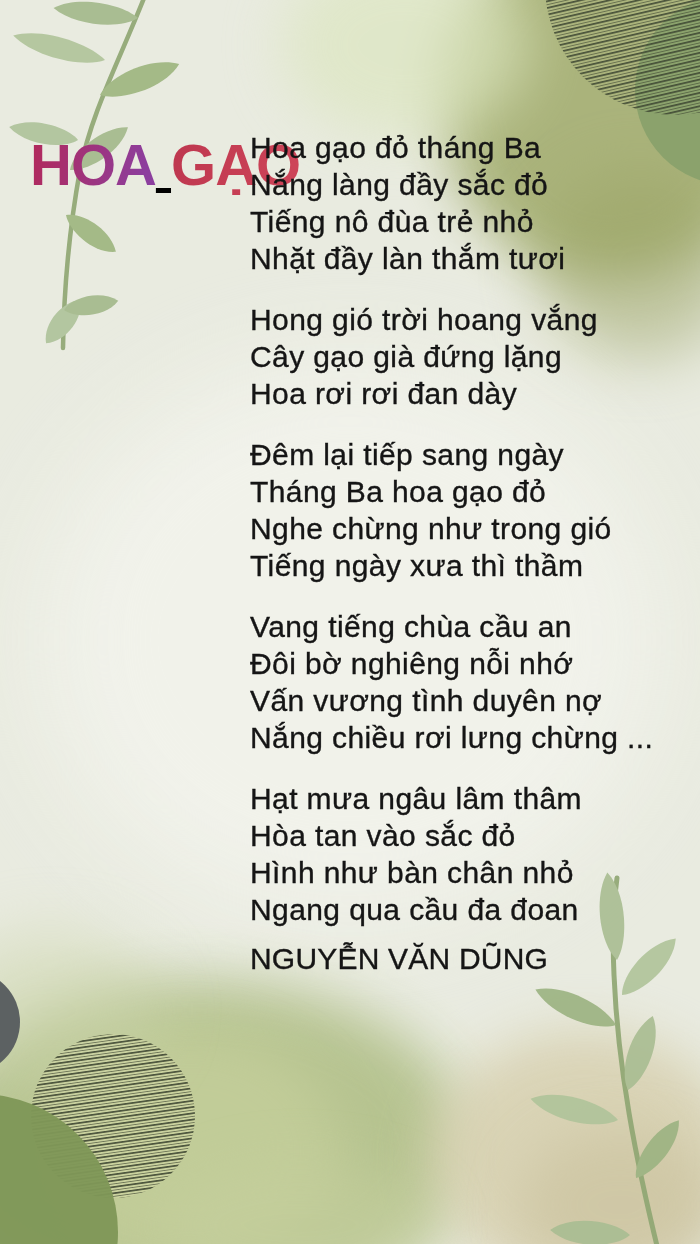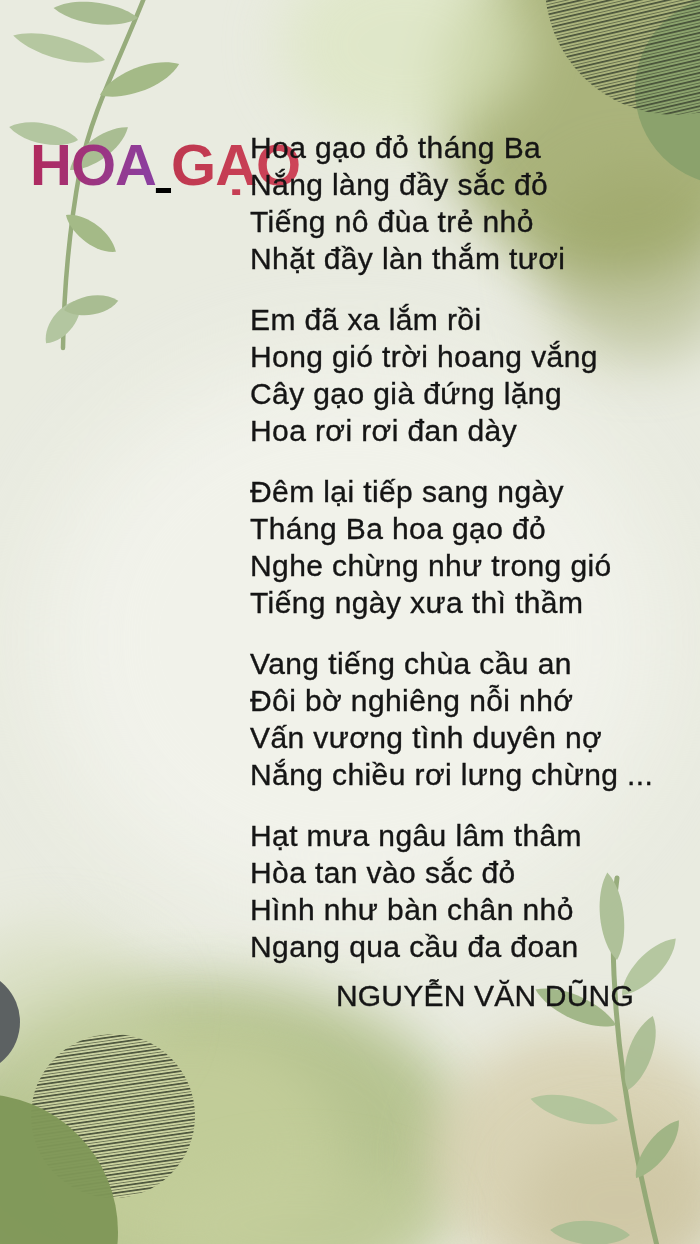--- a/index.html
+++ b/index.html
@@ -36,21 +36,21 @@
     -webkit-background-clip:text;background-clip:text;color:transparent;
   }
   .poem{
     position:absolute;left:250px;top:121px;width:384px;
     font-size:30px;line-height:37px;color:#151515;
     letter-spacing:.4px;-webkit-text-stroke:.35px #151515;
     z-index:3;
   }
   .stanza{margin:8px 0 24px 0;}
   .pline{white-space:nowrap;}
-  .author{margin-top:-12px;text-align:right;white-space:nowrap;letter-spacing:.2px;}
+  .author{margin-top:-12px;white-space:nowrap;letter-spacing:.2px;}
 </style>
 </head>
 <body>
 
 <div class="page">
 
   <div>
     <div class="blob w1"></div>
     <div class="blob w2"></div>
     <div class="blob w3"></div>
@@ -124,21 +124,20 @@
   </div>
 
   <div class="poem">
     <div class="stanza">
       <div class="pline">Hoa gạo đỏ tháng Ba</div>
       <div class="pline">Nắng làng đầy sắc đỏ</div>
       <div class="pline">Tiếng nô đùa trẻ nhỏ</div>
       <div class="pline">Nhặt đầy làn thắm tươi</div>
     </div>
     <div class="stanza">
-      <div class="pline">Em đã xa lắm rồi</div>
       <div class="pline">Hong gió trời hoang vắng</div>
       <div class="pline">Cây gạo già đứng lặng</div>
       <div class="pline">Hoa rơi rơi đan dày</div>
     </div>
     <div class="stanza">
       <div class="pline">Đêm lại tiếp sang ngày</div>
       <div class="pline">Tháng Ba hoa gạo đỏ</div>
       <div class="pline">Nghe chừng như trong gió</div>
       <div class="pline">Tiếng ngày xưa thì thầm</div>
     </div>

